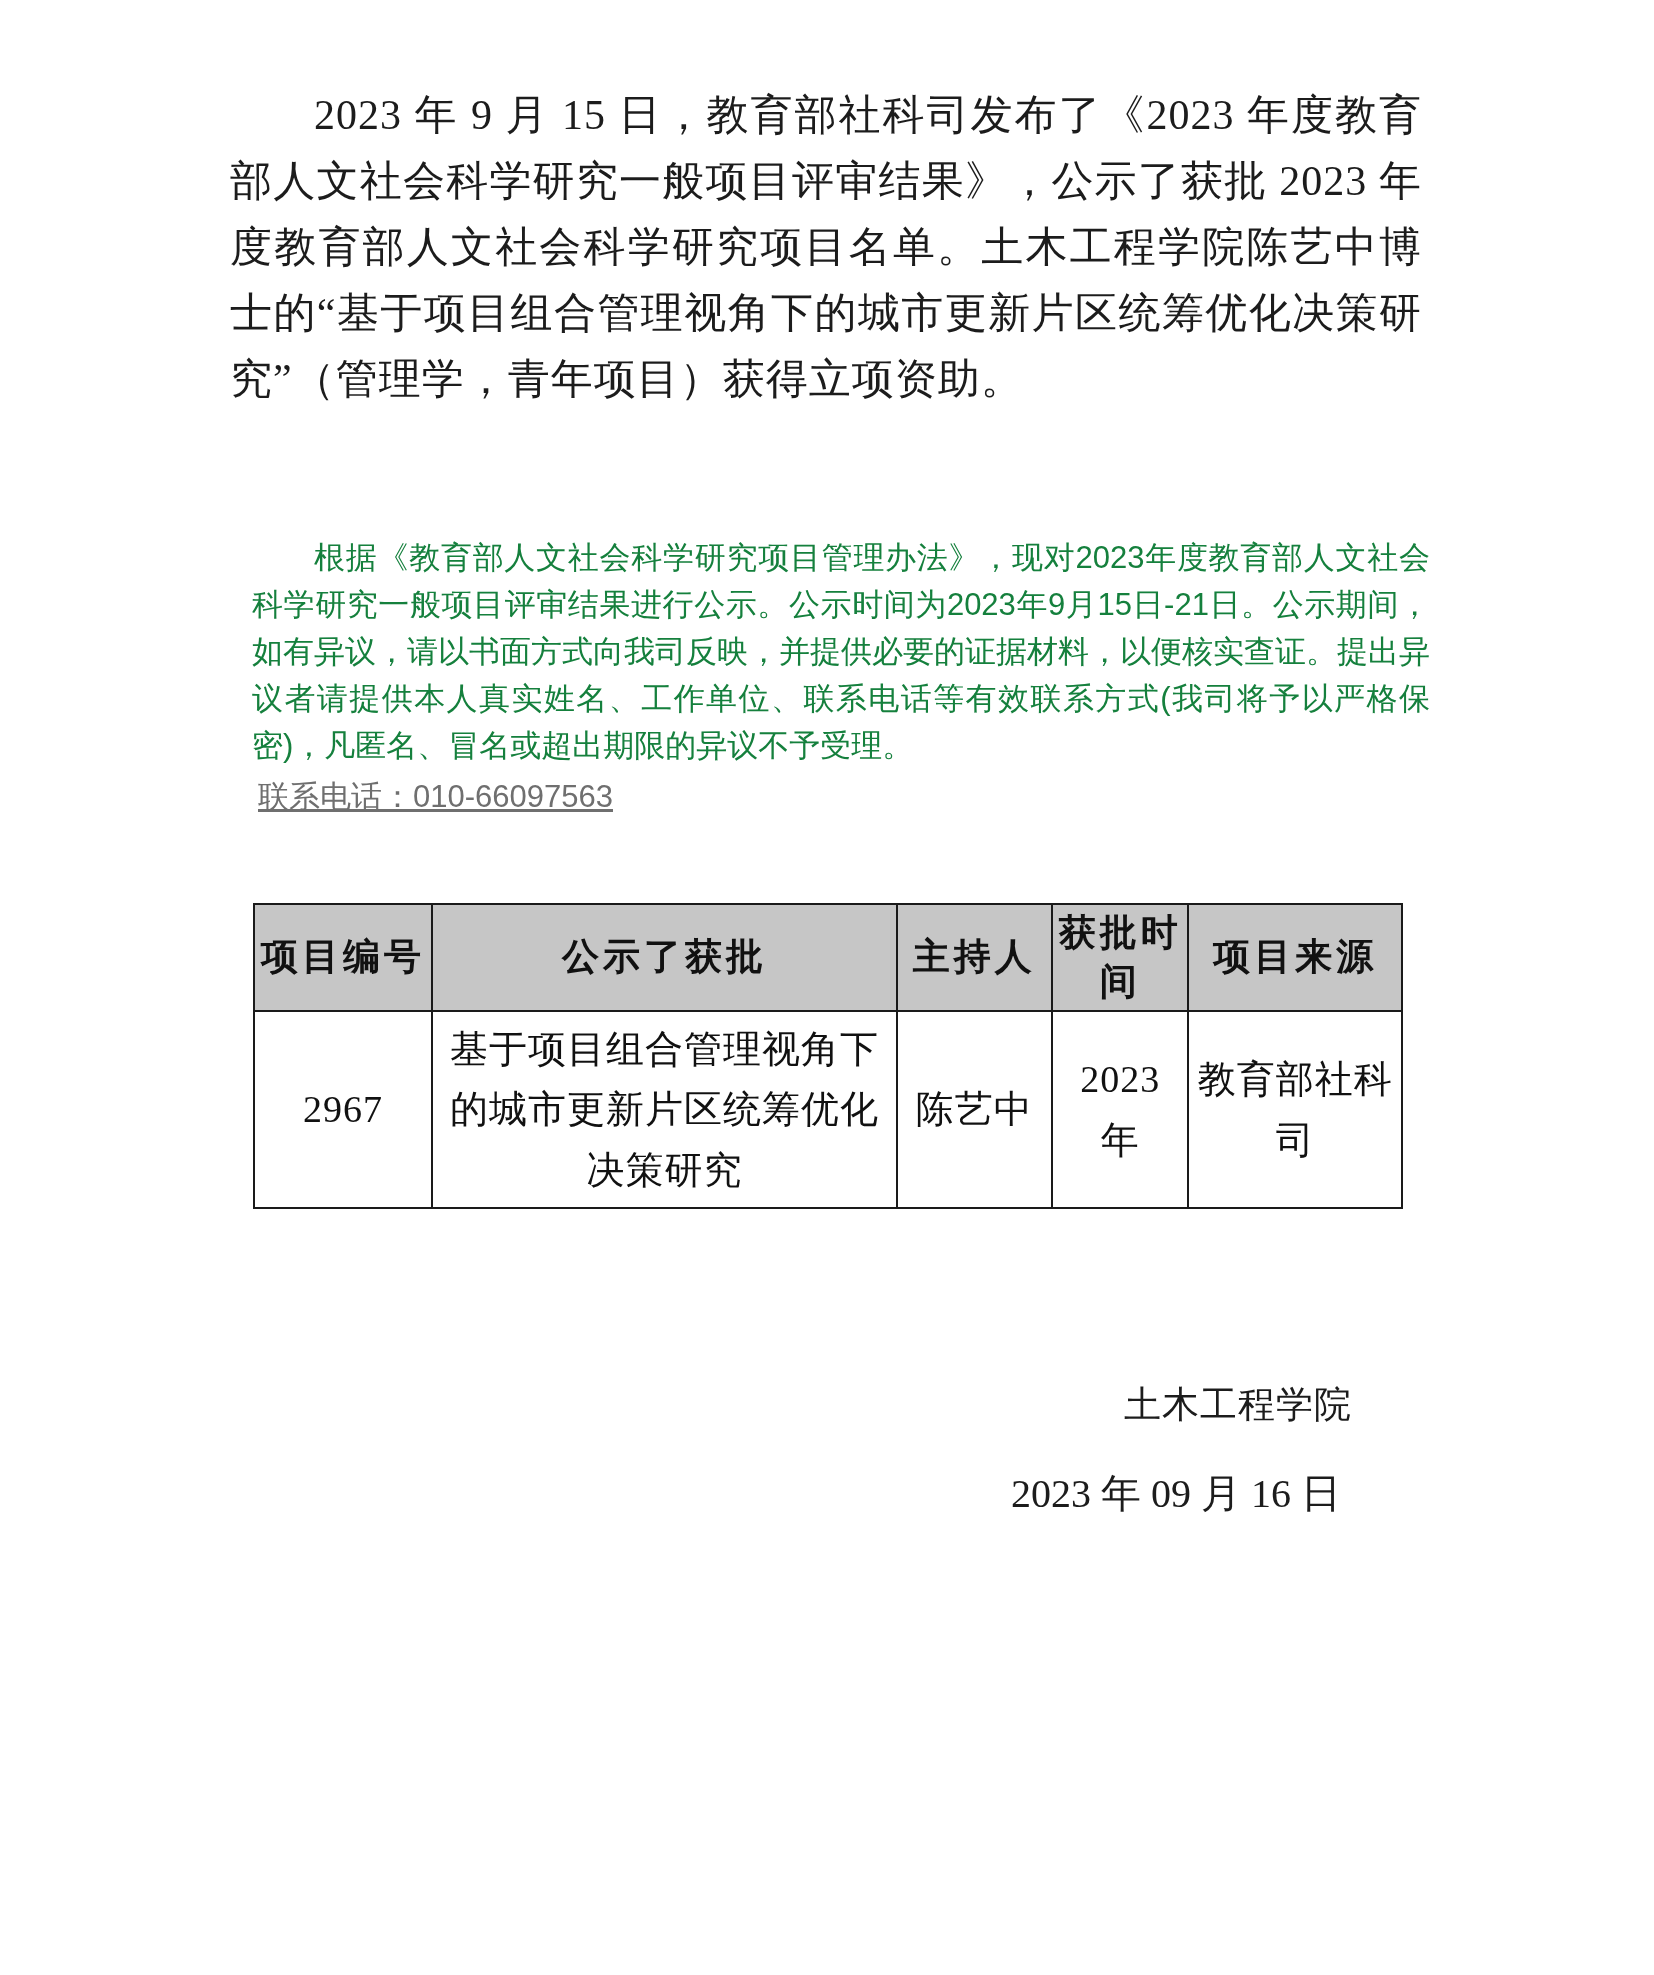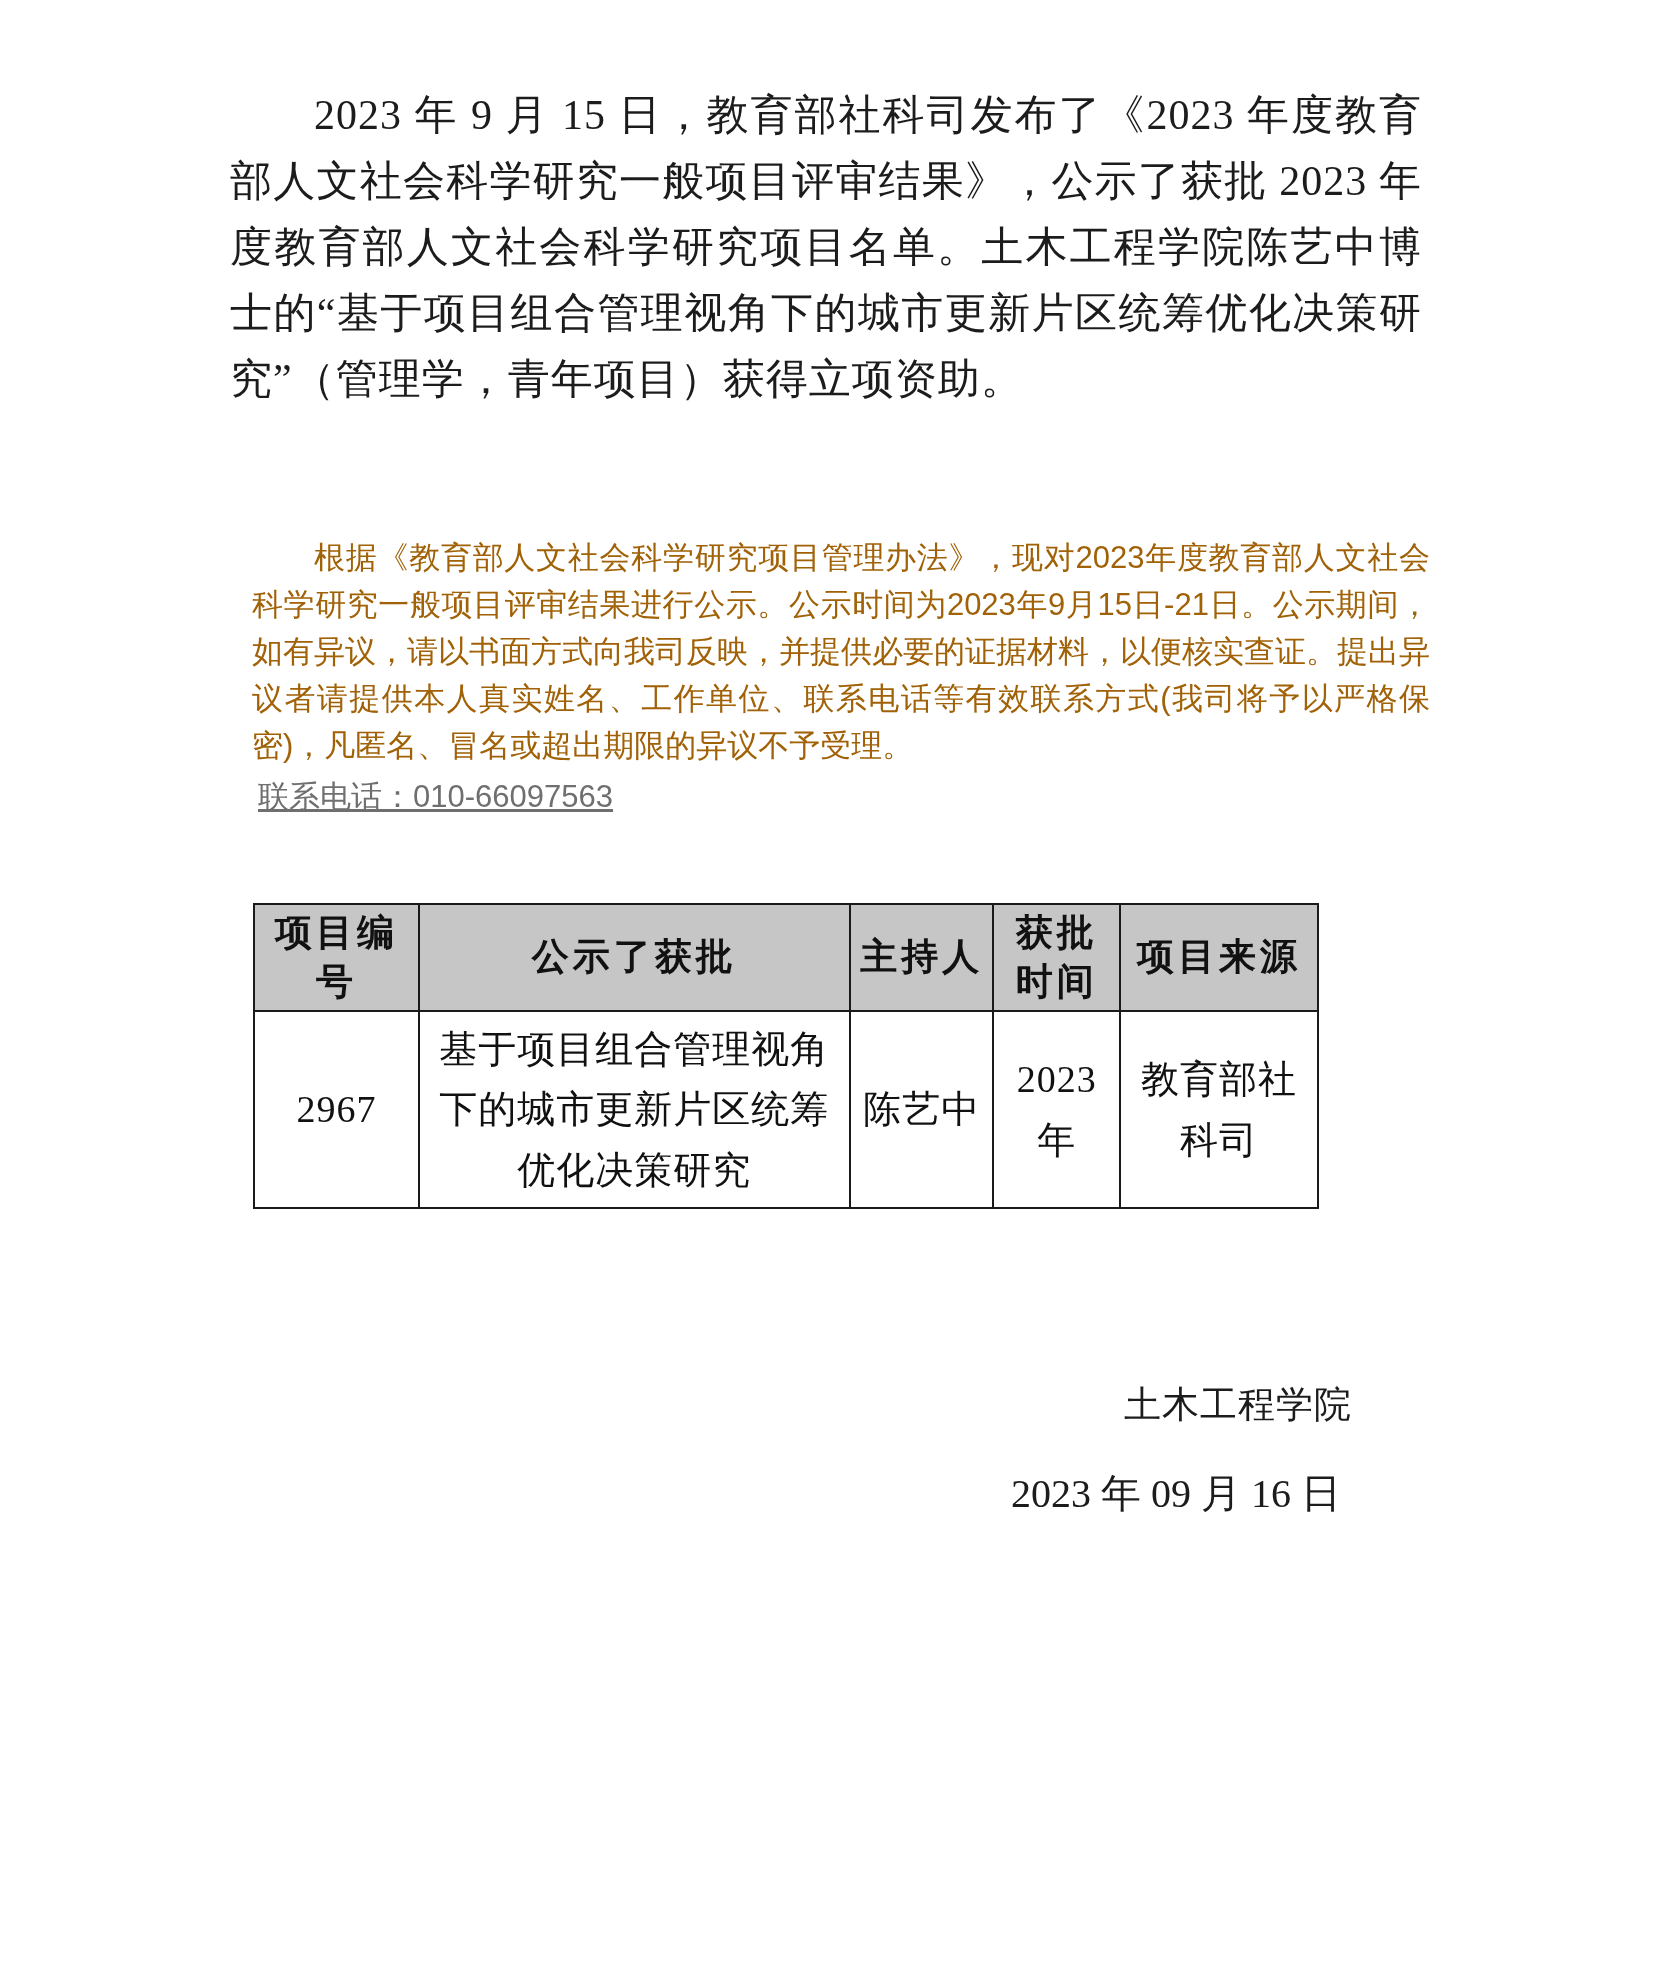--- a/index.html
+++ b/index.html
@@ -30,41 +30,41 @@
   }
   
   .notice {
     position: absolute;
     left: 252px;
     top: 503px;
     width: 1178px;
     font-family: "Liberation Sans", sans-serif;
     font-size: 31px;
     line-height: 47px;
-    color: #a16207;
+    color: #15803d;
     text-align: justify;
     text-indent: 2em;
   }
   .contact-line {
     position: absolute;
     left: 258px;
     font-family: "Liberation Sans", sans-serif;
     font-size: 31px;
     color: #6f6f6f;
     white-space: nowrap;
     text-decoration: underline;
   }
   .contact-phone { top: 745px; }
   .contact-address { top: 835px; }
   
   table.projects {
     position: absolute;
     left: 253px;
     top: 903px;
-    width: 1066px;
+    width: 1150px;
     border-collapse: collapse;
     table-layout: fixed;
     color: #111111;
   }
   table.projects th,
   table.projects td {
     border: 2px solid #1a1a1a;
     text-align: center;
     vertical-align: middle;
     padding: 0 4px;

